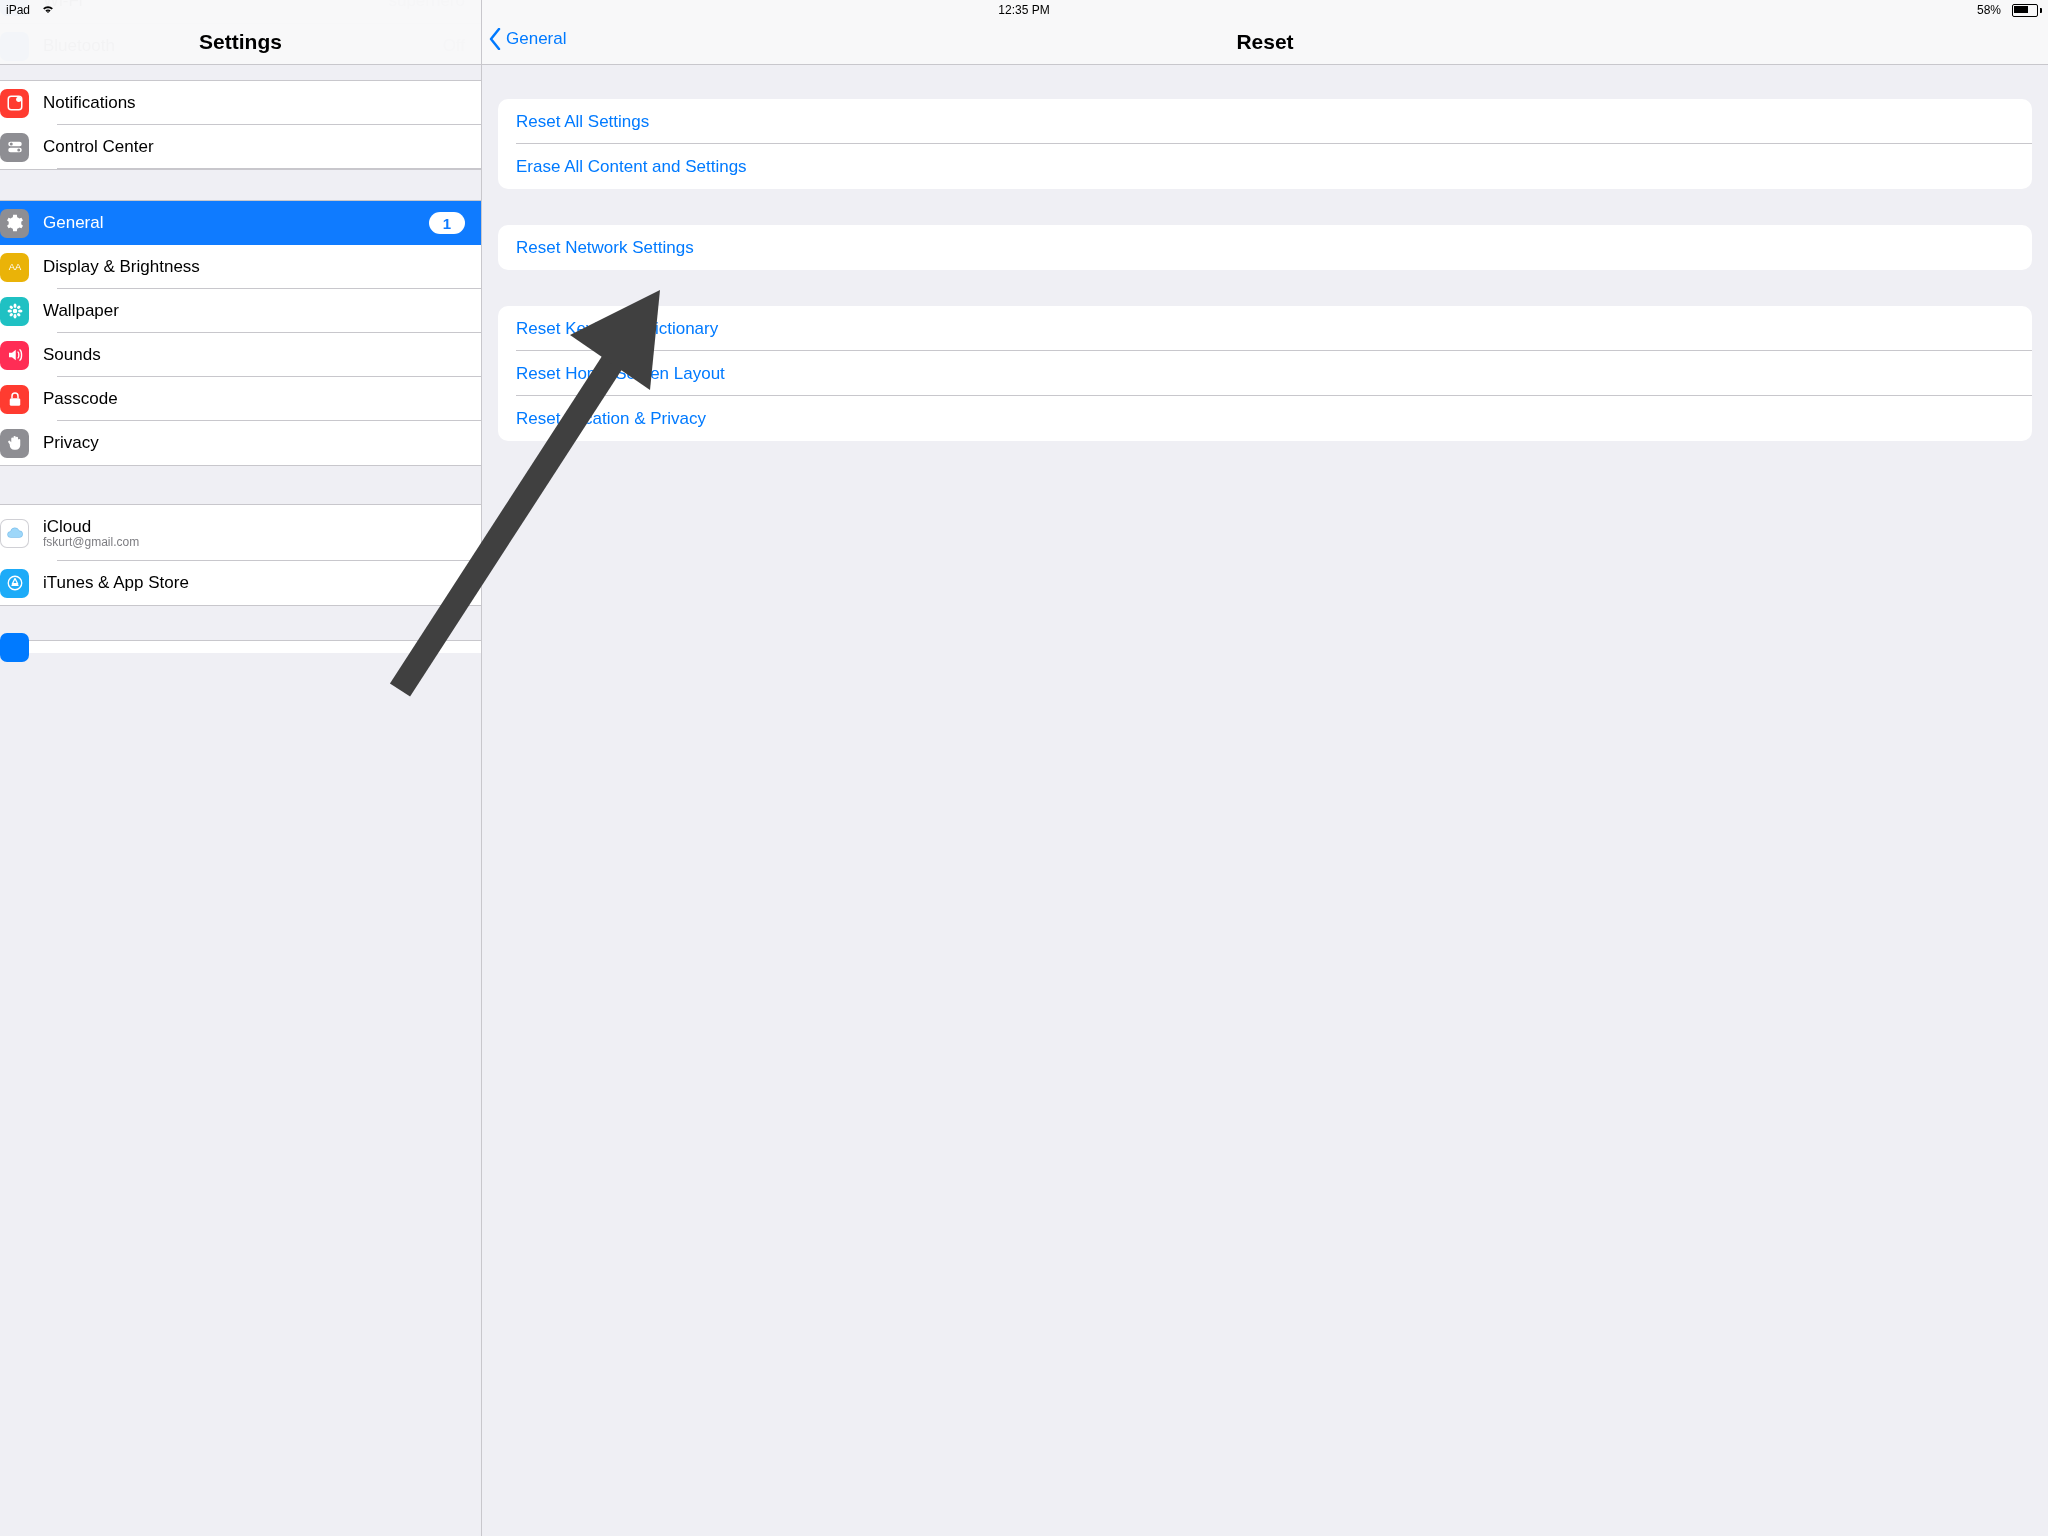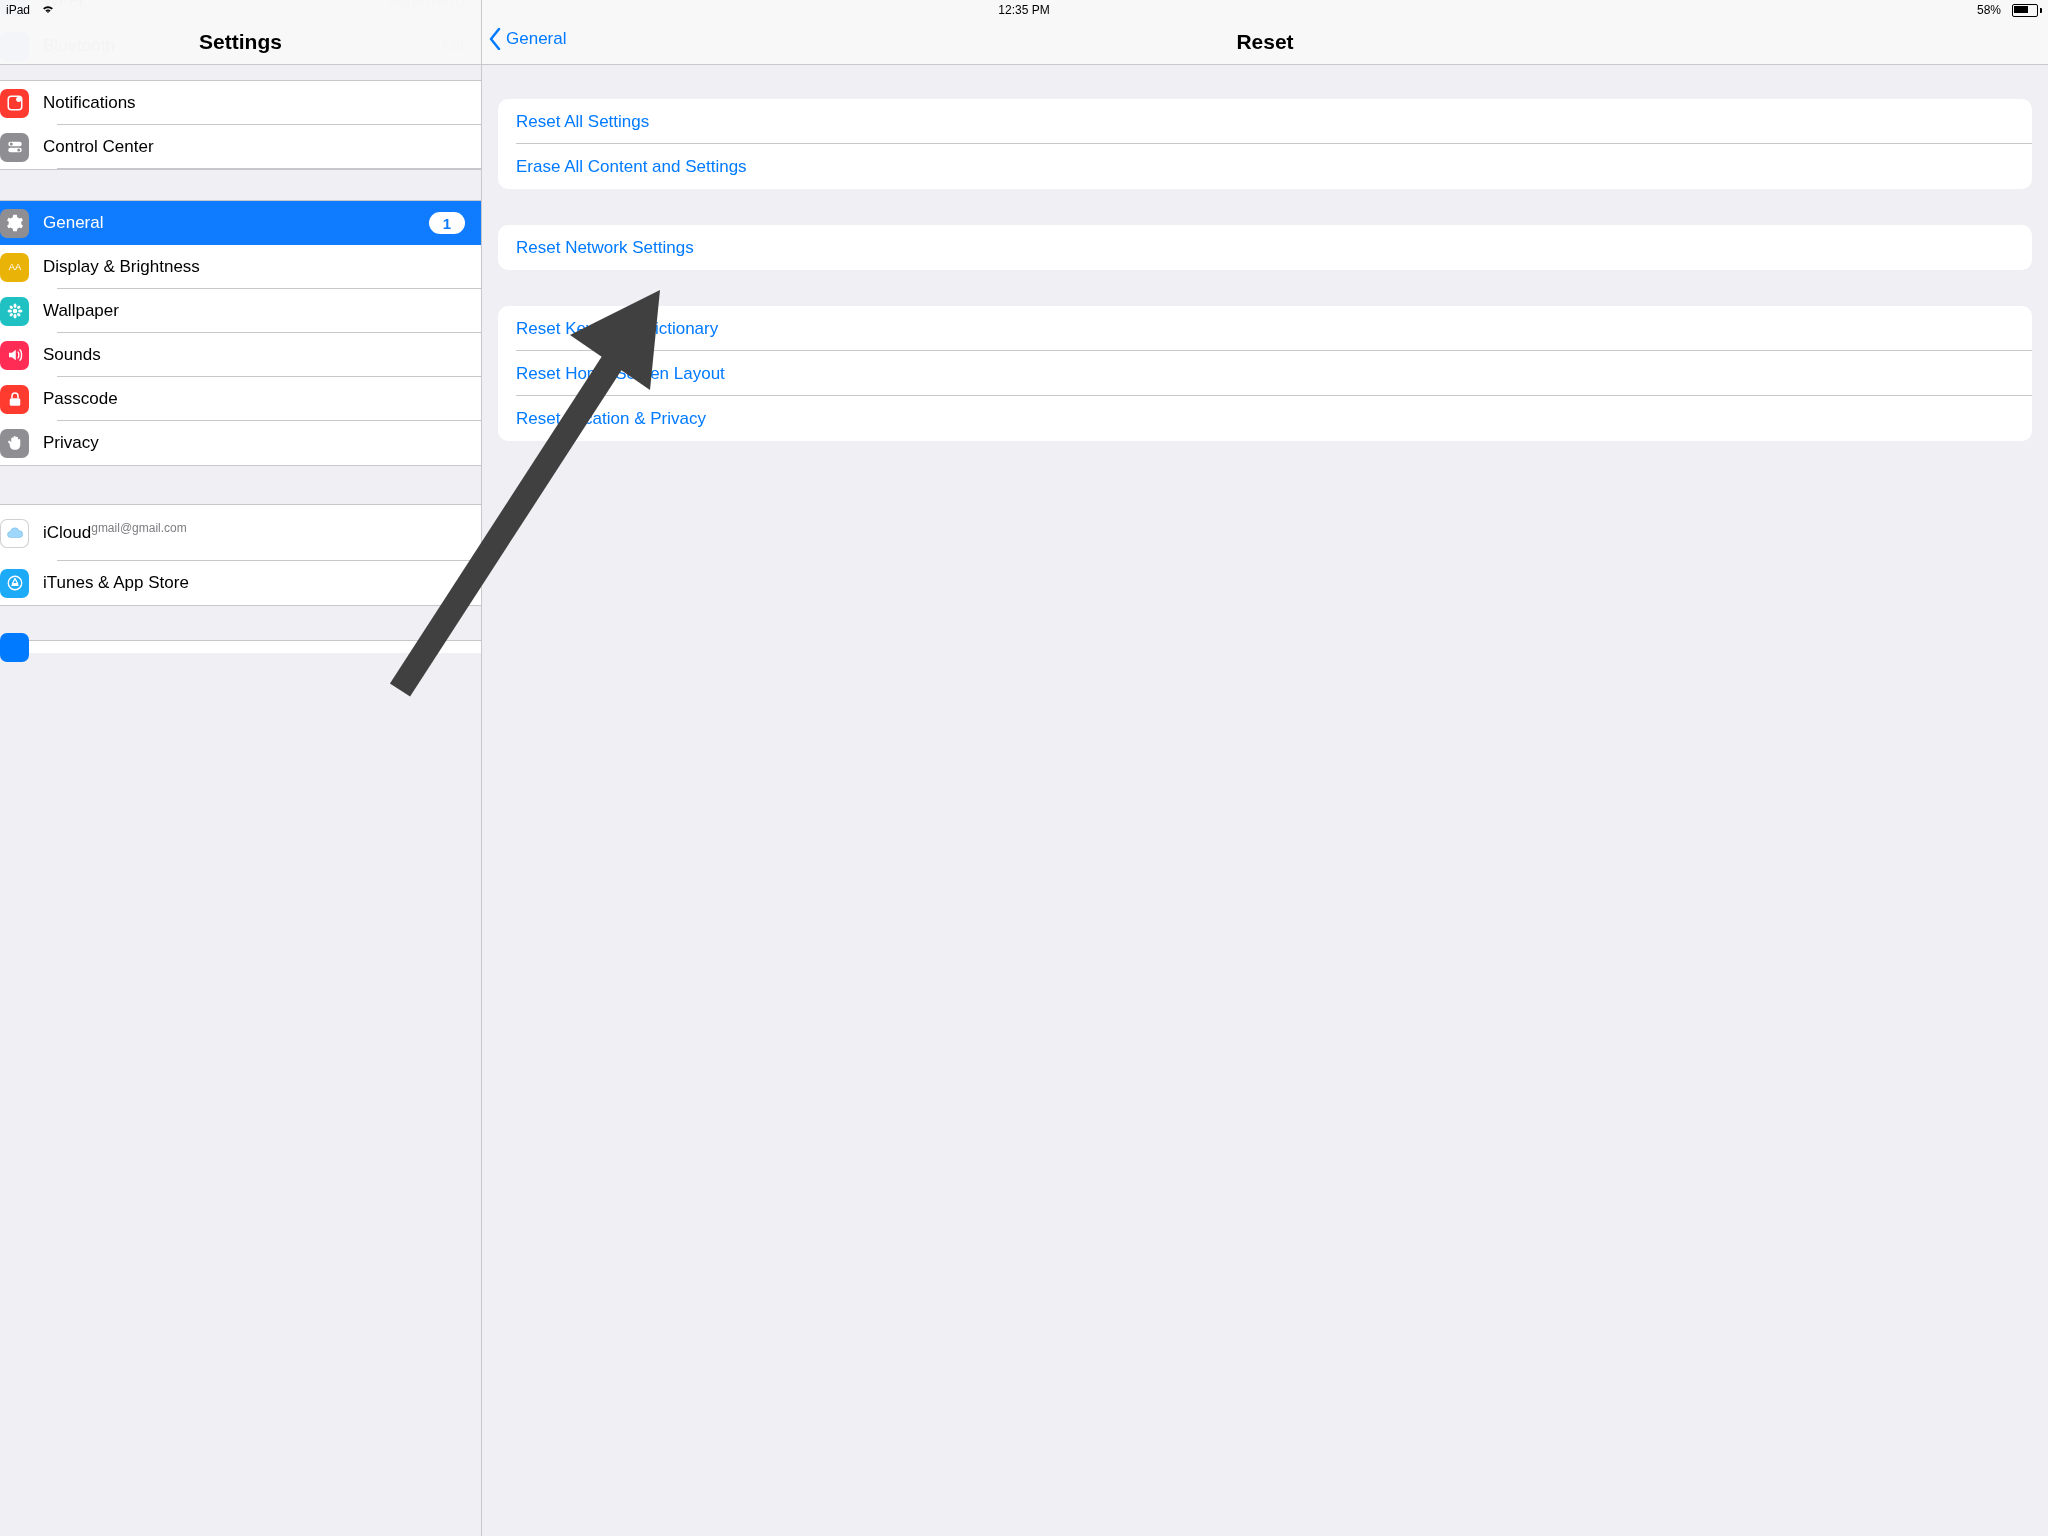--- a/index.html
+++ b/index.html
@@ -35,21 +35,21 @@
   .sidebar-scroll{position:absolute;top:64px;left:0;right:0;bottom:0;}
   .group{margin-top:30px;}
   .group.first{margin-top:16px;}
   .group.tight{margin-top:38px;}
   .row{height:44px;background:#fff;display:flex;align-items:center;position:relative;}
   .row.selected{background:var(--selected);color:var(--selected-text);}
   .row .icon{width:29px;height:29px;border-radius:7px;display:flex;align-items:center;justify-content:center;margin-right:14px;flex-shrink:0;}
   .row .icon svg{width:18px;height:18px;fill:#fff;}
   .row .label{font-size:17px;flex:1;}
   .row .sublabel{font-size:12px;color:#7d7d82;margin-top:-2px;}
-  .row .titleblock{display:flex;flex-direction:row;justify-content:space-between;}
+  .row .titleblock{display:flex;flex-direction:column;justify-content:space-between;}
   .row.with-sub{height:56px;}
   .row .sep{position:absolute;left:57px;right:0;bottom:0;height:1px;background:var(--divider);}
   .group-border-top{height:1px;background:var(--divider);}
   .group-border-bottom{height:1px;background:var(--divider);}
   .badge{background:#fff;color:var(--selected);font-size:15px;font-weight:600;border-radius:11px;min-width:22px;height:22px;display:flex;align-items:center;justify-content:center;margin-right:16px;padding:0 7px;}
   .row.selected .badge{background:#fff;color:var(--selected);}
   
   .ghost-rows{position:absolute;top:0;left:0;right:0;height:64px;overflow:hidden;opacity:0.35;}
   .ghost-rows .row{border-top:1px solid var(--divider);}
   .ghost-value{color:#8e8e93;margin-right:16px;font-size:17px;}
@@ -205,21 +205,21 @@
           <div class="group-border-top"></div>
           <div class="row with-sub">
             <span class="icon" style="background: rgb(255, 255, 255); box-shadow: rgb(208, 208, 213) 0px 0px 0px 1px inset;">
               <svg viewBox="0 0 24 24">
                 <path d="M6 18a4 4 0 010-8 6 6 0 0111.5-1A4.5 4.5 0 0118 18H6z" fill="#9ed7f9"></path>
                 <path d="M6 18a4 4 0 010-8 6 6 0 0111.5-1A4.5 4.5 0 0118 18H6z" fill="none" stroke="#4aa2e0" stroke-width="0.5"></path>
               </svg>
             </span>
             <div class="titleblock">
               <span class="label">iCloud</span>
-              <span class="sublabel">gmail@gmail.com</span>
+              <span class="sublabel">fskurt@gmail.com</span>
             </div>
             <div class="sep"></div>
           </div>
           <div class="row last">
             <span class="icon" style="background: rgb(29, 171, 248);">
               <svg viewBox="0 0 24 24">
                 <circle cx="12" cy="12" r="9" fill="none" stroke="#fff" stroke-width="1.8"></circle>
                 <path d="M12 6l3.5 7H8.5L12 6zM8 15h8" stroke="#fff" stroke-width="1.8" fill="none" stroke-linecap="round" stroke-linejoin="round"></path>
               </svg>
             </span>

